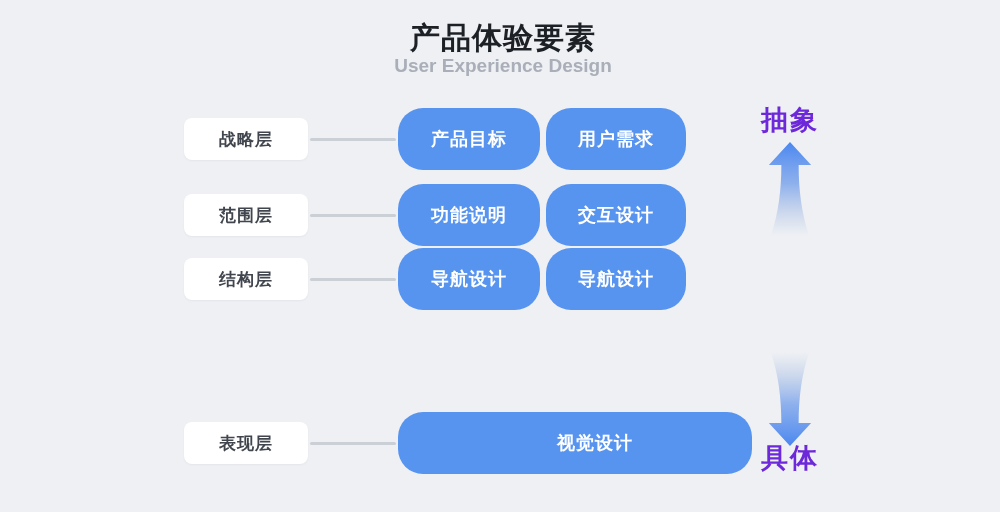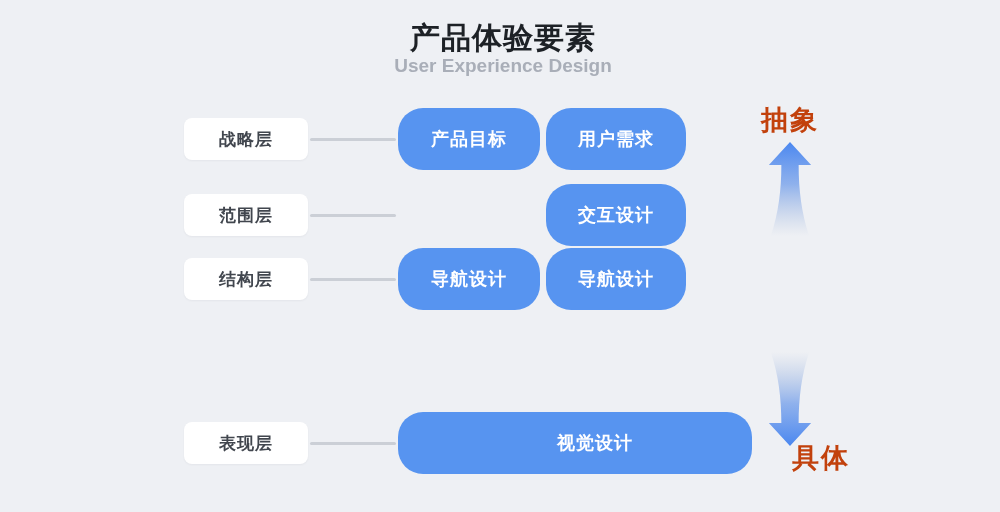--- a/index.html
+++ b/index.html
@@ -44,25 +44,25 @@
     background:var(--blue,#5794f0);border-radius:25px;
     display:flex;align-items:center;justify-content:center;
     font-size:18px;font-weight:bold;color:#ffffff;
     letter-spacing:1px;
   }
   .item-a{left:214px;width:142px;}
   .item-b{left:362px;width:140px;}
   .item-wide{left:214px;width:314px;padding-left:40px;}
   .axis-label{
     position:absolute;width:120px;text-align:center;
-    font-size:27px;font-weight:bold;color:#c2410c;
+    font-size:27px;font-weight:bold;color:#6d28d9;
     letter-spacing:2px;
   }
   .axis-top{left:730px;top:102px;}
-  .axis-bottom{left:730px;top:440px;text-align:right;}
+  .axis-bottom{left:730px;top:440px;}
   .arrow{position:absolute;left:762px;width:56px;height:96px;}
   .arrow-up{top:142px;}
   .arrow-down{top:350px;}
 </style>
 </head>
 <body>
 
 <div class="stage" style="--bg: #eef0f4; --blue: #5794f0;">
 
   <div class="title">产品体验要素</div>
@@ -71,20 +71,21 @@
   <div class="row" style="top:108px">
     <div class="layer-box">战略层</div>
     <div class="connector"></div>
     <div class="item-box item-a">产品目标</div>
     <div class="item-box item-b">用户需求</div>
   </div>
 
   <div class="row" style="top:184px">
     <div class="layer-box">范围层</div>
     <div class="connector"></div>
+    <div class="item-box item-a">功能说明</div>
     <div class="item-box item-b">交互设计</div>
   </div>
 
   <div class="row" style="top:248px">
     <div class="layer-box">结构层</div>
     <div class="connector"></div>
     <div class="item-box item-a">导航设计</div>
     <div class="item-box item-b">导航设计</div>
   </div>
 

